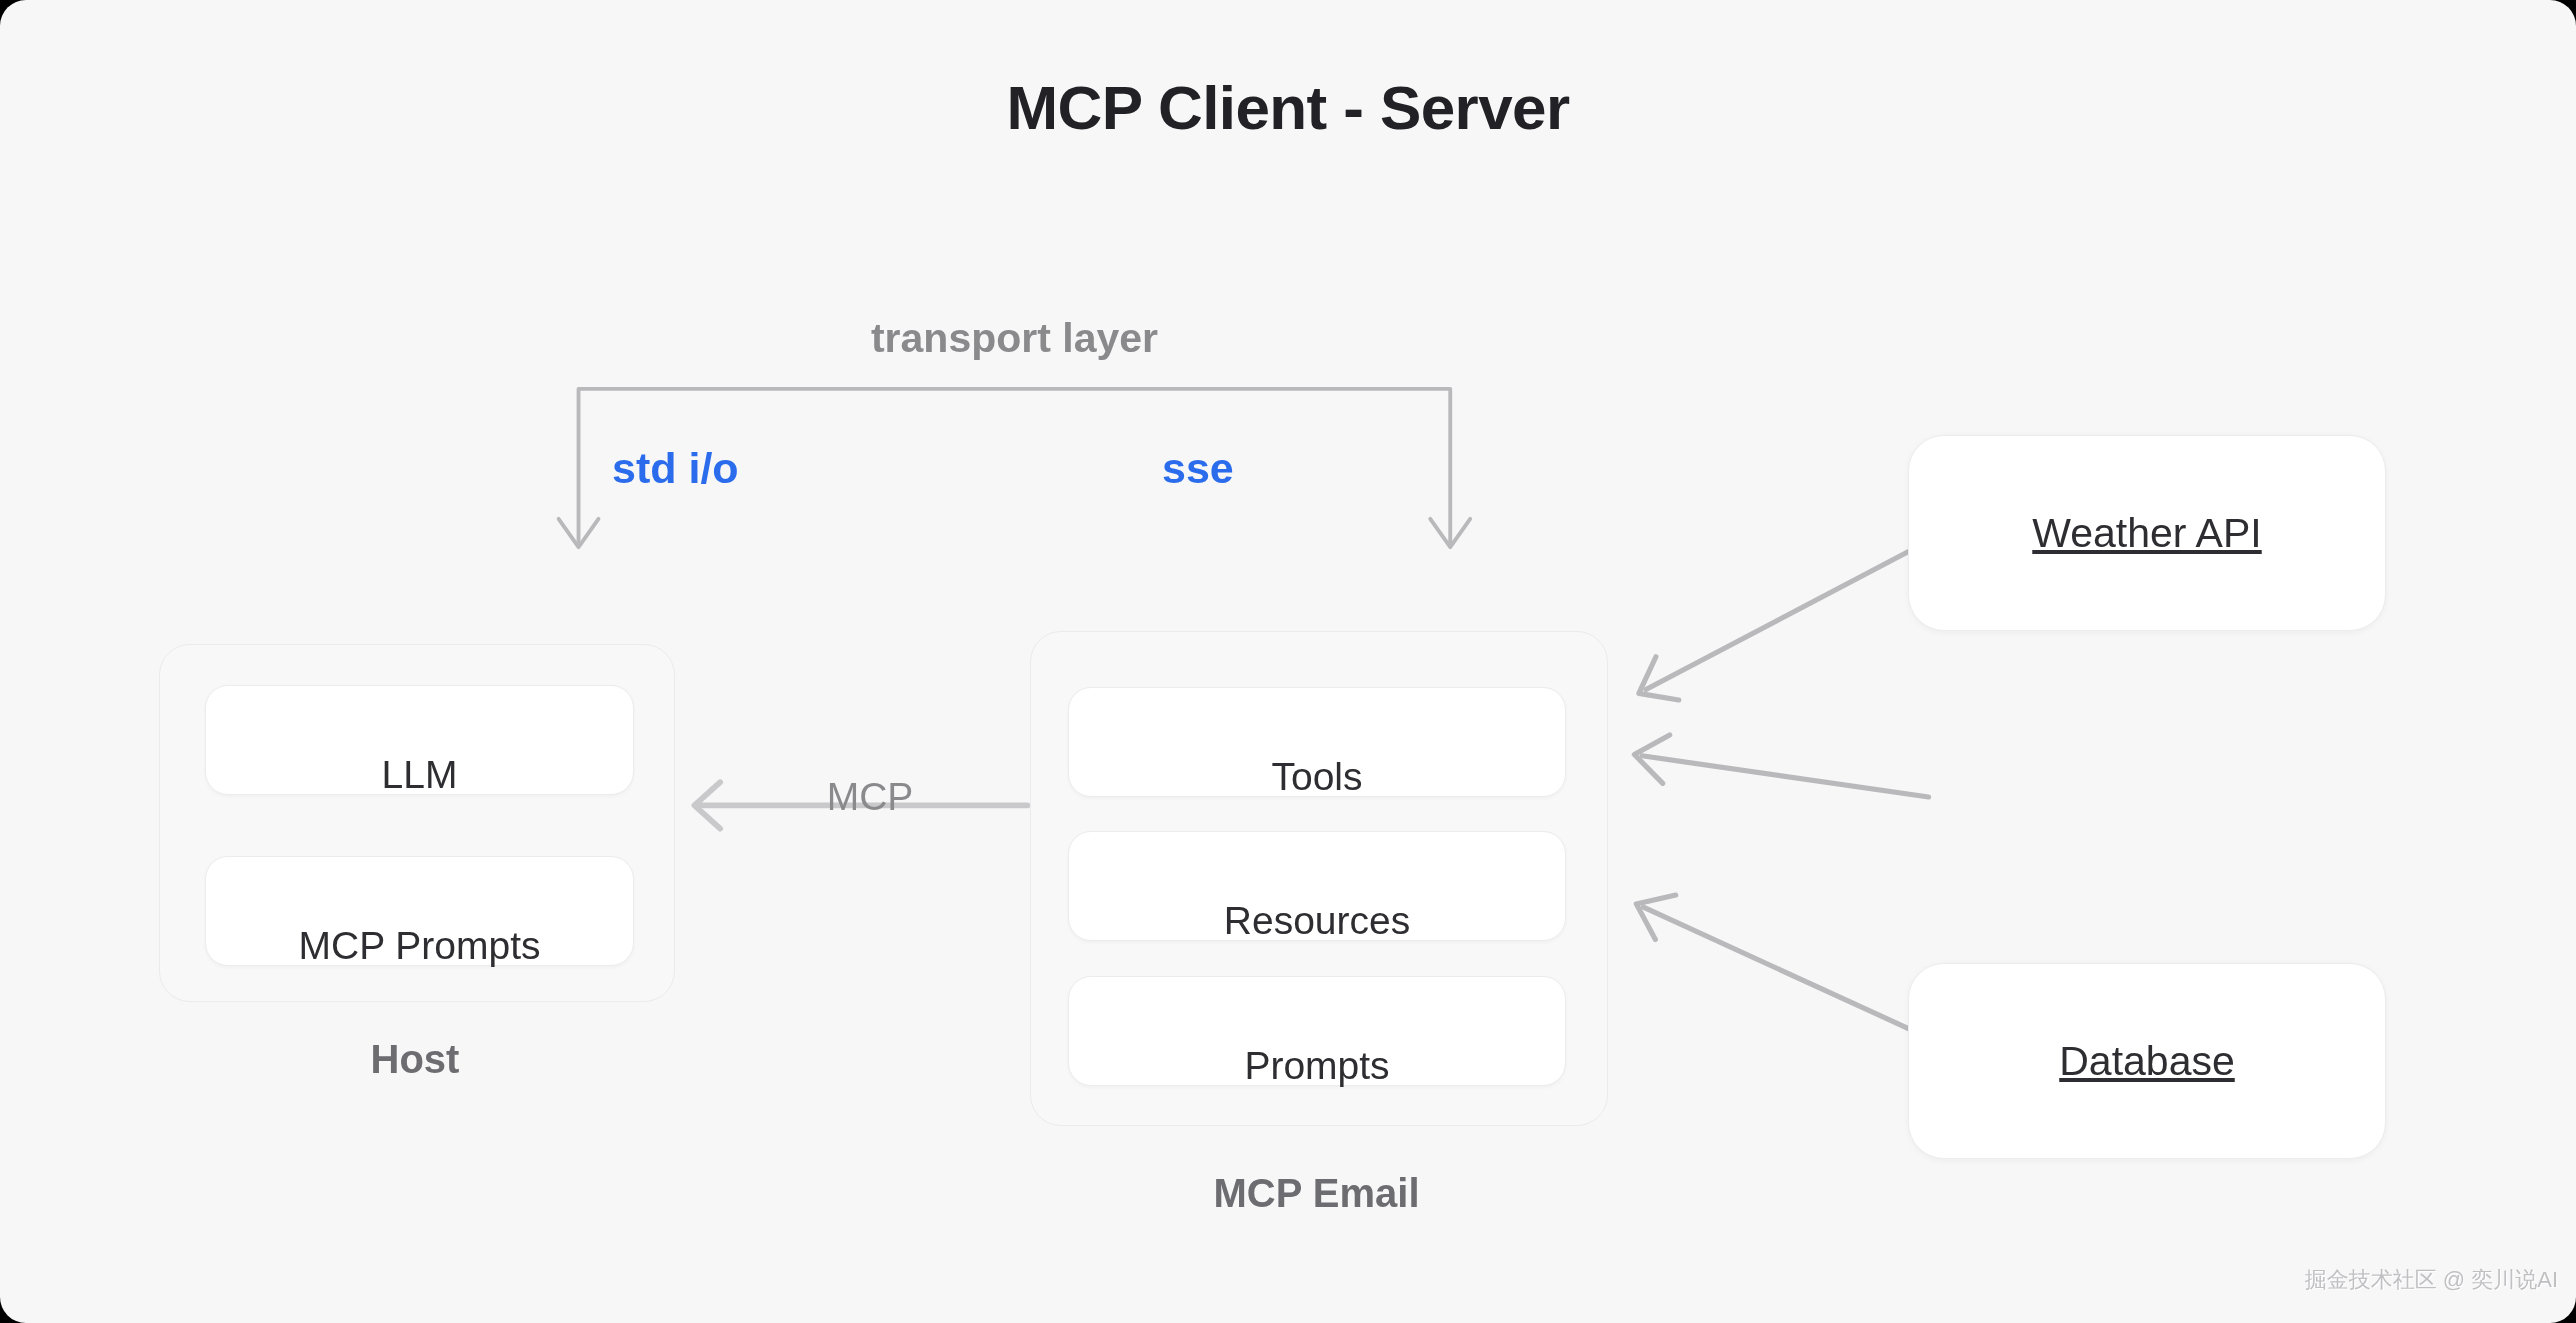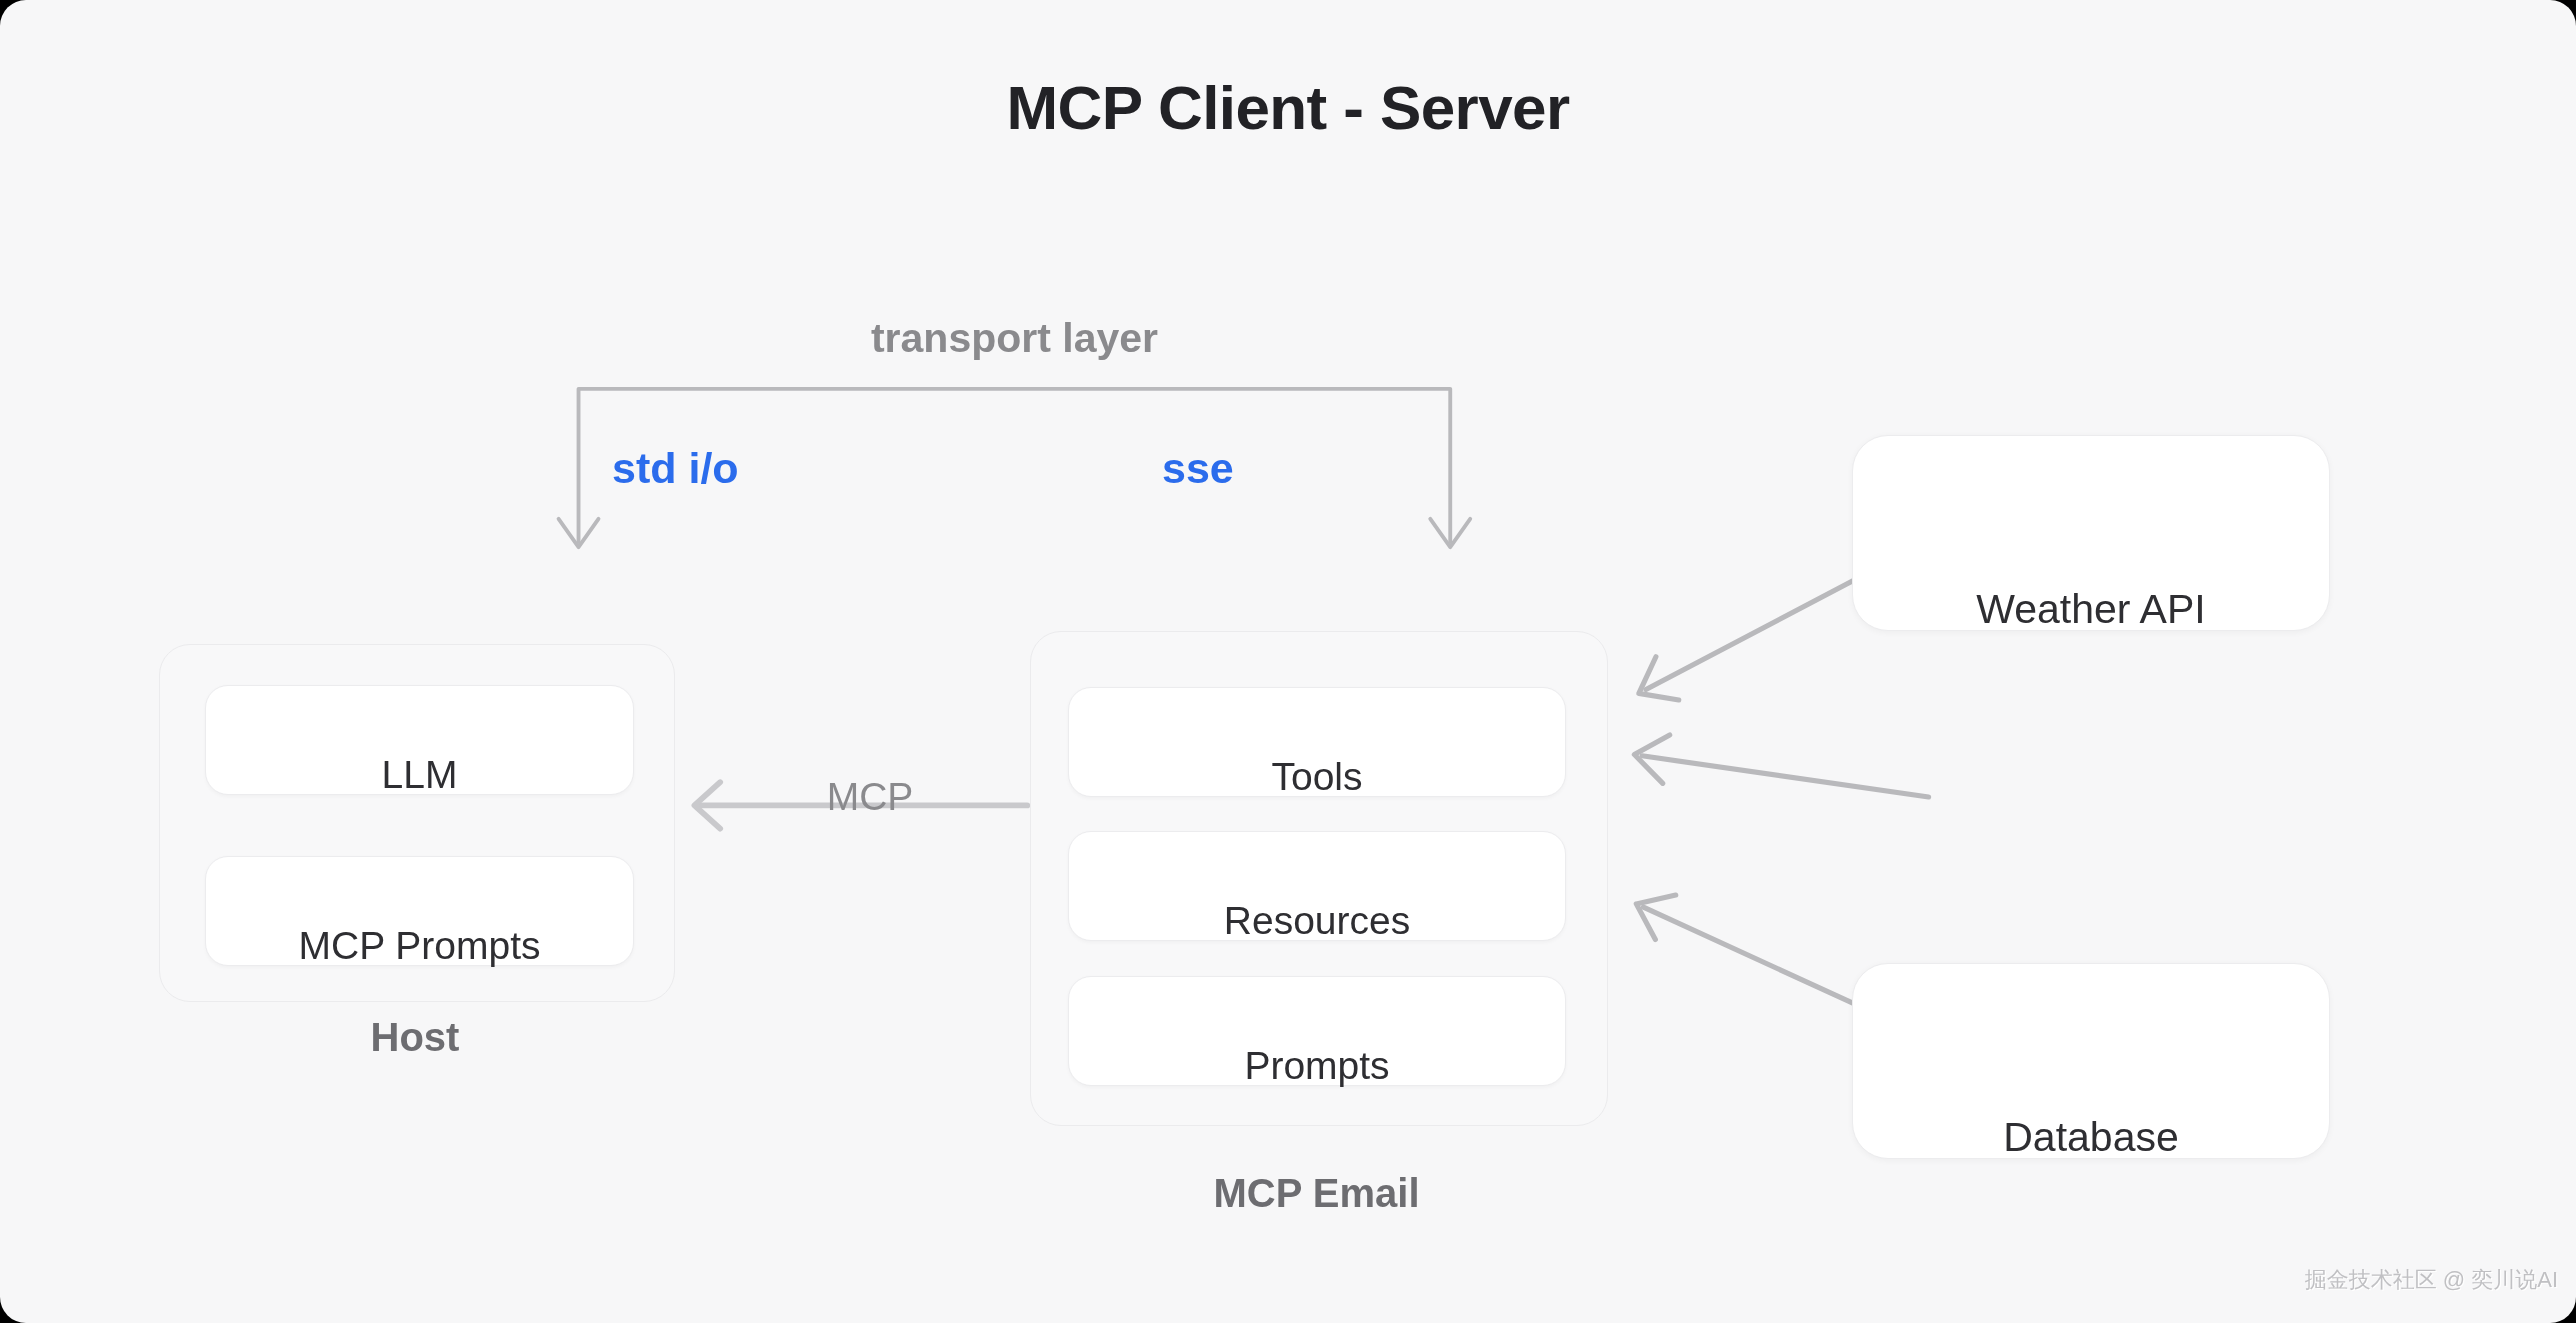--- a/index.html
+++ b/index.html
@@ -52,32 +52,32 @@
   }
   .llm-box{left:205px;top:685px;width:429px;height:110px}
   .mcp-client-box{left:205px;top:856px;width:429px;height:110px}
   .tools-box{left:1068px;top:687px;width:498px;height:110px}
   .resources-box{left:1068px;top:831px;width:498px;height:110px}
   .prompts-box{left:1068px;top:976px;width:498px;height:110px}
   .external-box{
     border-radius:36px;background:var(--box-fill);
     border:1.9px solid var(--box-border);
     box-shadow:0 1.9px 6.4px rgba(0,0,0,0.04);
-    display:flex;align-items:flex-end;justify-content:center;
+    display:flex;align-items:center;justify-content:center;
     font-size:41px;line-height:1;color:var(--dark-text);
-    left:1852px;width:478px;
+    left:1908px;width:478px;text-decoration:underline;
   }
   .weather-box{top:435px;height:196px}
   .send-email-box{top:698px;height:197px}
   .database-box{top:963px;height:196px}
   .caption{
     text-align:center;font-size:40px;font-weight:700;line-height:1;
     color:var(--caption-gray);
   }
-  .host-caption{left:222px;top:1017px;width:386px}
+  .host-caption{left:222px;top:1039px;width:386px}
   .server-caption{left:1059px;top:1173px;width:515px}
   .mcp-arrow-label{
     left:741px;top:749px;width:258px;text-align:center;
     font-size:39px;font-weight:400;line-height:1;color:var(--muted-gray);margin-top:28px;
   }
   .watermark{
     right:18px;bottom:30px;text-align:right;
     font-size:22px;line-height:1.2;color:var(--watermark-gray);
     text-shadow:1.3px 1.3px 0.6px rgba(255,255,255,0.95);
   }

